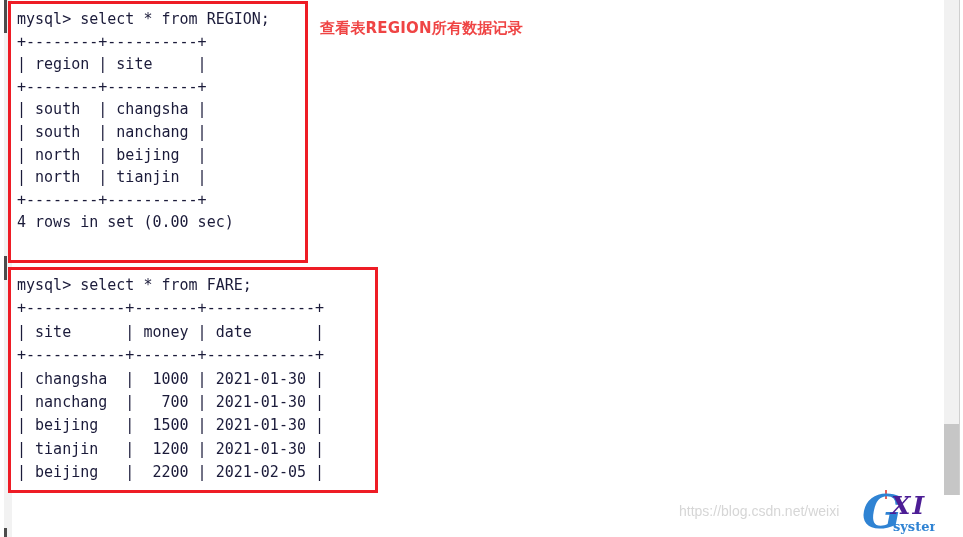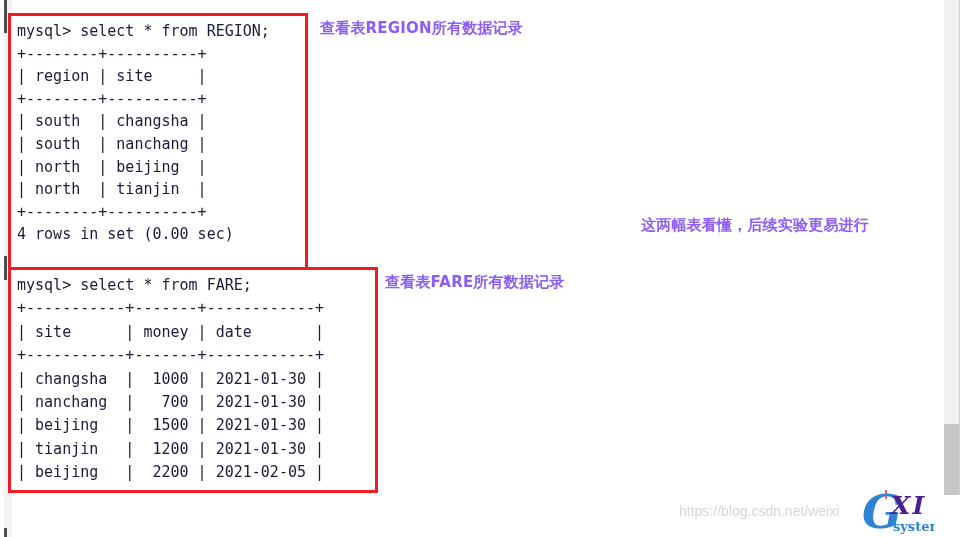--- a/index.html
+++ b/index.html
@@ -69,21 +69,21 @@
   }
 
   
   .term-block {
     position: absolute;
     border: 3px solid #ee1c25;
     background: #ffffff;
     box-sizing: border-box;
     overflow: hidden;
   }
-  #block-region { left: 8px;  top: 13px;  width: 300px; height: 262px; }
+  #block-region { left: 8px;  top: 1px;  width: 300px; height: 262px; }
   #block-fare   { left: 8px;  top: 267px; width: 370px; height: 226px; }
 
   .term-inner {
     padding: 4px 0 0 6px;
   }
   pre.term-text {
     margin: 0;
     font-family: "DejaVu Sans Mono", monospace;
     font-size: 15px;
     line-height: 22.6px;
@@ -91,21 +91,21 @@
     white-space: pre;
     letter-spacing: 0px;
   }
   #block-fare pre.term-text {
     line-height: 23.4px;
   }
 
   
   .annot {
     position: absolute;
-    color: #8b5cf6;
+    color: #ef4444;
     font-family: "DejaVu Sans", sans-serif;
     font-weight: bold;
     font-size: 15px;
     white-space: nowrap;
     letter-spacing: 0.2px;
   }
   #annot-region { left: 320px; top: 19px; }
   #annot-fare   { left: 385px; top: 273px; }
   #annot-note   { left: 641px; top: 216px; }
 
@@ -213,22 +213,20 @@
 | nanchang  |   700 | 2021-01-30 |
 | beijing   |  1500 | 2021-01-30 |
 | tianjin   |  1200 | 2021-01-30 |
 | beijing   |  2200 | 2021-02-05 |
 +-----------+-------+------------+
 5 rows in set (0.00 sec)</pre>
     </div>
   </div>
 
   <div class="annot" id="annot-region">查看表REGION所有数据记录</div>
-  <div class="annot" id="annot-fare">查看表FARE所有数据记录</div>
-  <div class="annot" id="annot-note">这两幅表看懂，后续实验更易进行</div>
 
   <div class="watermark-url">https://blog.csdn.net/weixi</div>
   <div class="logo">
     <div class="logo-tick"></div>
     <div class="logo-g">G</div>
     <div class="logo-xi">XI</div>
     <div class="logo-wang">网</div>
     <div class="logo-sub">system.com</div>
   </div>
 

